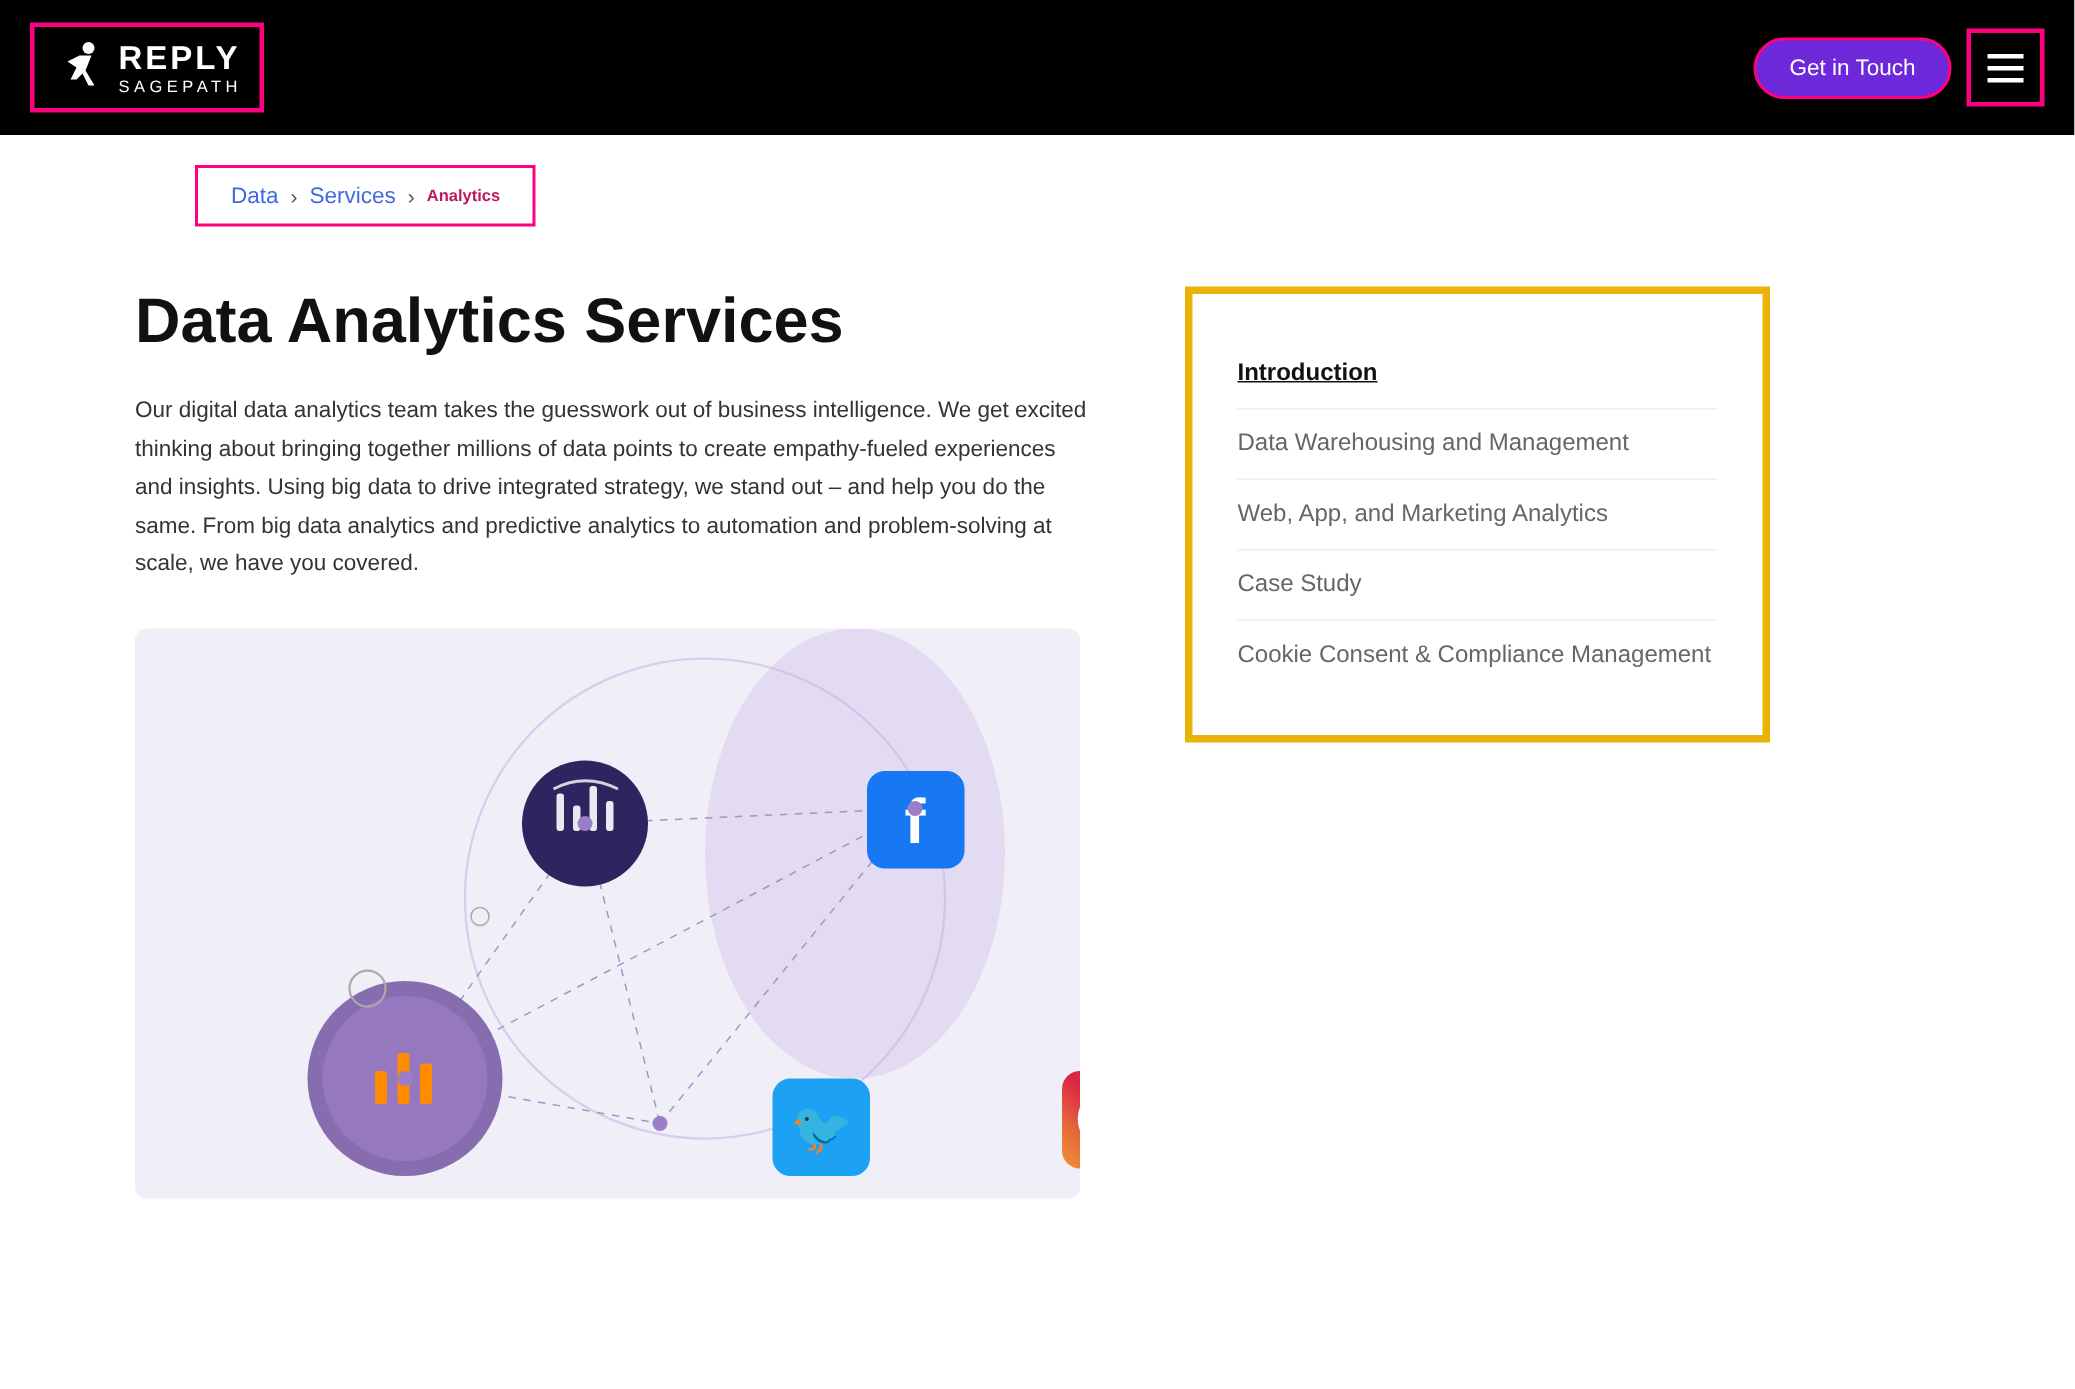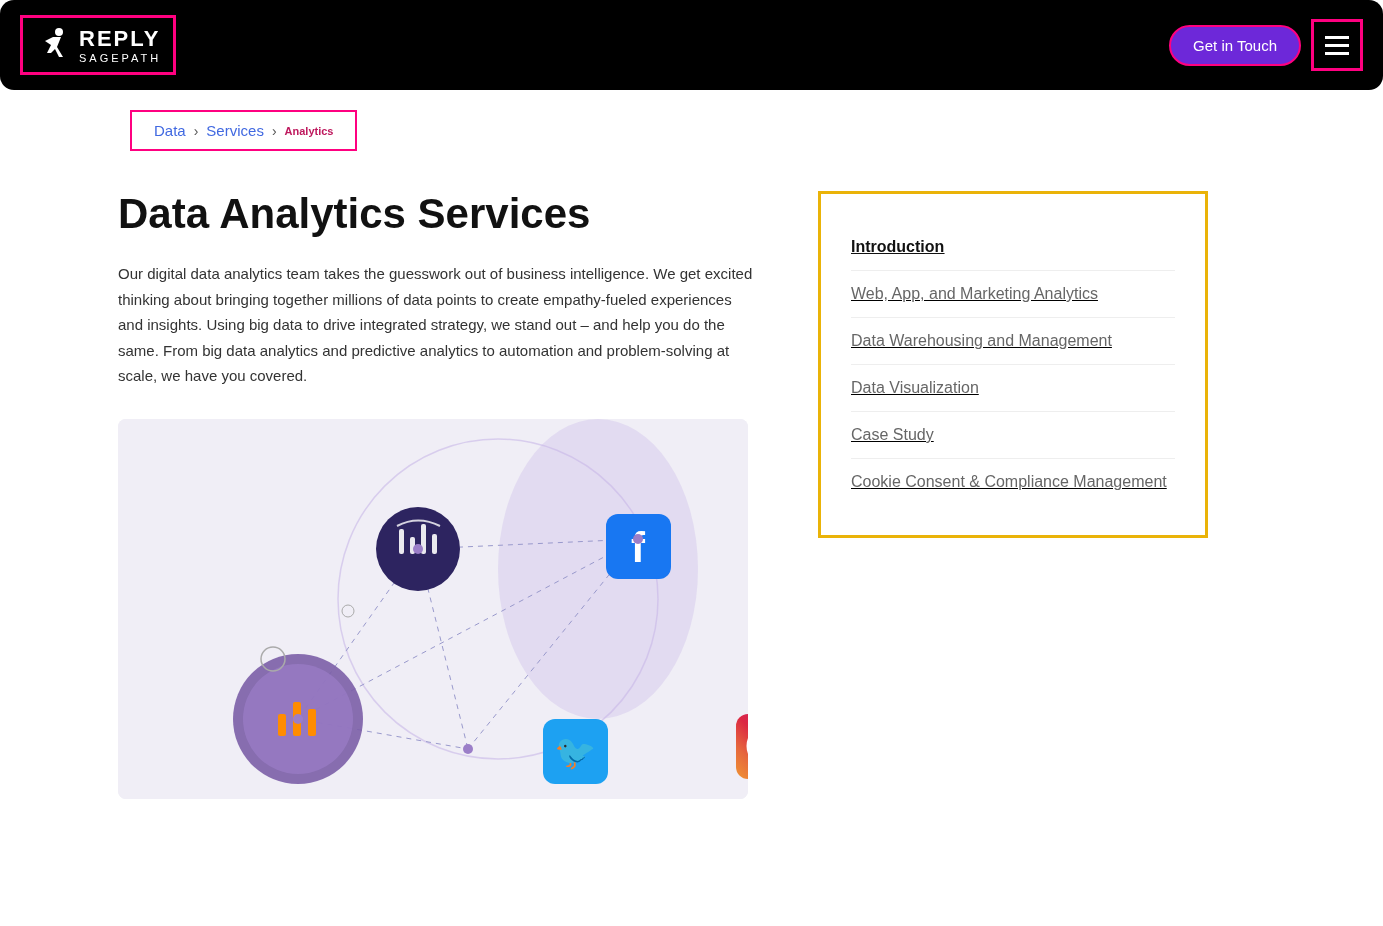--- a/index.html
+++ b/index.html
@@ -6,21 +6,20 @@
     body { font-family: Arial, sans-serif; background: #fff; min-height: 926px; }
 
     
     .header {
       background: #000;
       height: 90px;
       display: flex;
       align-items: center;
       justify-content: space-between;
       padding: 0 20px;
-      border-radius: 14px;
     }
     .logo-wrapper {
       border: 3px solid #ff0080;
       padding: 8px 12px;
       display: flex;
       align-items: center;
       gap: 8px;
     }
     .logo-icon {
       width: 36px;
@@ -103,21 +102,21 @@
     }
     .breadcrumb-current {
       color: #be185d;
       font-size: 11px;
       font-weight: bold;
     }
 
     
     .main-content {
       display: flex;
-      padding: 20px 118px 40px;
+      padding: 20px 90px 40px;
       gap: 60px;
       align-items: flex-start;
     }
     .left-content {
       flex: 1;
       max-width: 640px;
     }
     .page-title {
       font-size: 42px;
       font-weight: bold;
@@ -147,23 +146,22 @@
       width: 100%;
       height: 100%;
     }
 
     
     .right-sidebar {
       width: 390px;
       flex-shrink: 0;
     }
     .nav-box {
-      border: 3px solid #eab308;
+      border: 5px solid #eab308;
       padding: 30px 30px 30px 30px;
-      text-decoration: underline;
     }
     .nav-item {
       padding: 14px 0;
       border-bottom: 1px solid #eee;
       font-size: 16px;
       color: #666;
       cursor: pointer;
     }
     .nav-item:last-child {
       border-bottom: none;
@@ -276,20 +274,19 @@
         <circle cx="155" cy="240" r="12" fill="none" stroke="#aaa" stroke-width="1.5"></circle>
         <circle cx="230" cy="192" r="6" fill="none" stroke="#aaa" stroke-width="1"></circle>
       </svg>
     </div>
   </div>
 
   <div class="right-sidebar">
     <div class="nav-box">
 
       <div class="nav-item active">Introduction</div>
+      <div class="nav-item">Data Warehousing and Management</div>
       <div class="nav-item">Web, App, and Marketing Analytics</div>
-      <div class="nav-item">Data Warehousing and Management</div>
-      <div class="nav-item">Data Visualization</div>
       <div class="nav-item">Case Study</div>
       <div class="nav-item">Cookie Consent &amp; Compliance Management</div>
     </div>
   </div>
 </div>
 
 </body></html>

